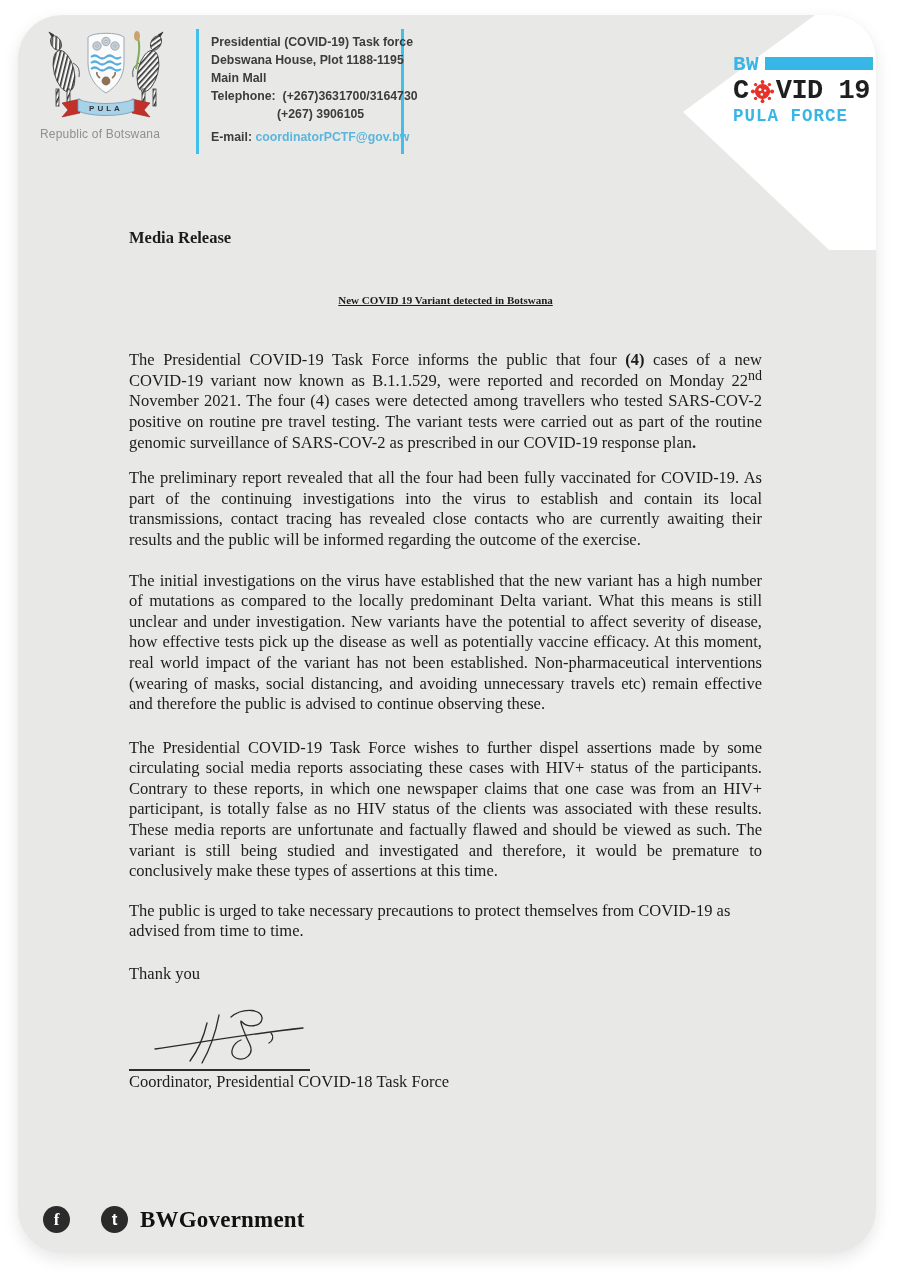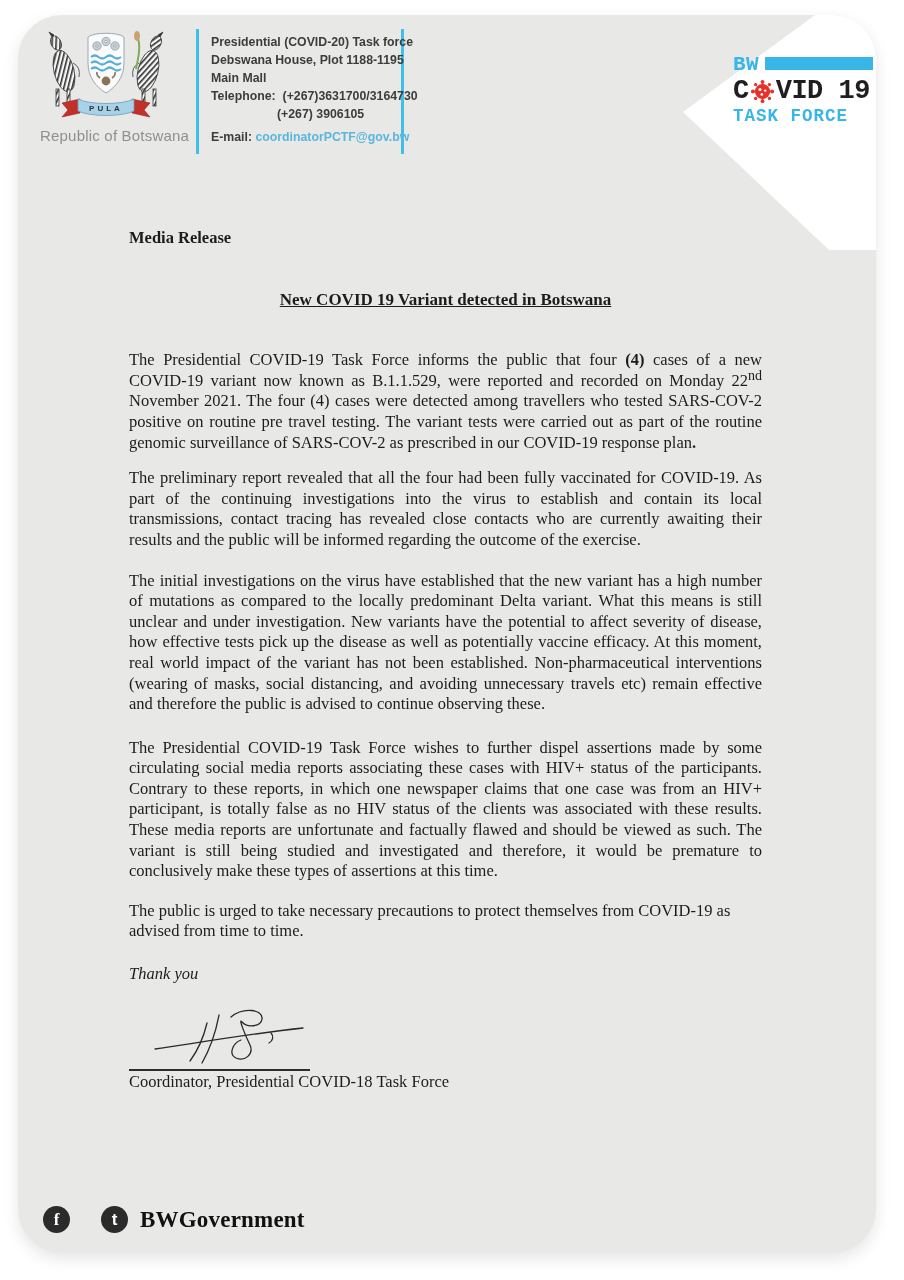--- a/index.html
+++ b/index.html
@@ -9,21 +9,21 @@
   
   .card{position:absolute;left:18px;top:15px;width:858px;height:1238px;
         background:#e8e8e7;border-radius:44px;overflow:hidden;
         box-shadow:0 6px 16px rgba(0,0,0,.10);}
 
   
   .letterhead{position:relative;height:170px;}
   .emblem{position:absolute;left:22px;top:14px;width:150px;}
   .emblem svg{display:block;}
   .emblem-caption{margin-top:2px;font-family:"Liberation Sans",sans-serif;
-        font-size:15px;color:#8f8f8f;letter-spacing:.2px;}
+        font-size:12px;color:#8f8f8f;letter-spacing:.2px;}
 
   .contact{position:absolute;left:178px;top:14px;width:182px;
         border-left:3px solid #3fbfe9;border-right:3px solid #3fbfe9;
         padding:4px 8px 8px 12px;
         font-family:"Liberation Sans",sans-serif;font-weight:bold;
         font-size:12.3px;line-height:18px;color:#3c3c3c;}
   .contact .row{white-space:nowrap;}
   .contact .indent{padding-left:66px;}
   .contact .email-row{margin-top:5px;}
   .email-link{color:#5ab6dc;text-decoration:none;font-weight:bold;}
@@ -37,29 +37,29 @@
   .tf-bar{flex:1;height:13px;background:#38b6e6;margin-left:6px;margin-top:-2px;}
   .tf-row2{display:flex;align-items:center;margin-top:3px;color:#1f1f1f;
         font-size:27px;letter-spacing:-.5px;}
   .tf-virus{margin:0 1px;}
   .tf-row3{margin-top:3px;color:#38b6e6;font-size:17.5px;letter-spacing:1px;}
 
   
   .doc{padding:0 114px 0 111px;color:#1c1c1c;font-size:16.5px;line-height:20.6px;}
   .date-line{margin:33px 0 0 384px;font-weight:bold;font-size:17px;}
   .kicker{margin-top:43px;font-weight:bold;}
-  .doc-title{margin-top:41px;text-align:center;font-weight:bold;font-size:17px;
+  .doc-title{margin-top:41px;text-align:center;font-weight:bold;font-size:11px;
         text-decoration:underline;}
   .doc p{margin:0;text-align:justify;}
   .p1{margin-top:40px !important;}
   .p2{margin-top:15px !important;}
   .p3{margin-top:20px !important;}
   .p4{margin-top:23px !important;}
   .p5{margin-top:19px !important;text-align:left;}
-  .closing{margin-top:22px !important;text-align:right;font-style:italic;}
+  .closing{margin-top:22px !important;text-align:right;}
   .b{font-weight:bold;}
   .sup{vertical-align:super;font-size:14px;line-height:0;}
 
   
   .sig-block{margin-top:24px;}
   .sig-scribble{margin-left:22px;display:block;}
   .sig-line{width:181px;border-top:2px solid #2e2e2e;margin-top:2px;}
   .sig-name{margin-top:7px;line-height:21px;}
   .sig-role{line-height:21px;}
 
@@ -107,21 +107,21 @@
             <rect x="16" y="11.7" width="6" height="1.6"></rect>
         </g>
         <g fill="#ffffff">
           <circle cx="10" cy="10.4" r="1.5"></circle>
             <circle cx="15.2" cy="11.6" r="1.2"></circle>
           <circle cx="11.8" cy="15.4" r="1.3"></circle>
         </g>
       </svg>
       <span>VID 19</span>
     </div>
-    <div class="tf-row3">TASK FORCE</div>
+    <div class="tf-row3">PULA FORCE</div>
   </div>
 
   <div class="letterhead">
 
     <div class="emblem">
       <svg width="132" height="96" viewBox="0 0 132 96">
         <defs>
           <pattern id="zstripe" width="4" height="4" patternUnits="userSpaceOnUse" patternTransform="rotate(28)">
             <rect width="4" height="4" fill="#f7f7f7"></rect>
             <rect width="1.6" height="4" fill="#2f2f2f"></rect>
@@ -174,21 +174,21 @@
           <polygon points="22,74 40,70 40,84 22,88 28,81" fill="#c2302a" stroke="#9c221d" stroke-width="0.6"></polygon>
           <polygon points="110,74 92,70 92,84 110,88 104,81" fill="#c2302a" stroke="#9c221d" stroke-width="0.6"></polygon>
           <path d="M38,70 C50,76 82,76 94,70 L94,82 C82,88 50,88 38,82 Z" fill="#a8d2e8" stroke="#6f9cb8" stroke-width="0.8"></path>
           <text x="66" y="82" text-anchor="middle" font-family="Liberation Sans, sans-serif" font-size="8" font-weight="bold" fill="#333333" letter-spacing="3">PULA</text>
         </g>
       </svg>
       <div class="emblem-caption">Republic of Botswana</div>
     </div>
 
     <div class="contact">
-      <div class="row">Presidential (COVID-20) Task force</div>
+      <div class="row">Presidential (COVID-19) Task force</div>
       <div class="row">Debswana House, Plot 1188-1195</div>
       <div class="row">Main Mall</div>
       <div class="row"><span>Telephone:</span>&nbsp;&nbsp;<span>(+267)3631700/3164730</span></div>
       <div class="row indent">(+267) 3906105</div>
       <div class="row email-row"><span>E-mail:</span>&nbsp;<a class="email-link" href="#">coordinatorPCTF@gov.bw</a></div>
     </div>
   </div>
 
   <div class="doc">
 

